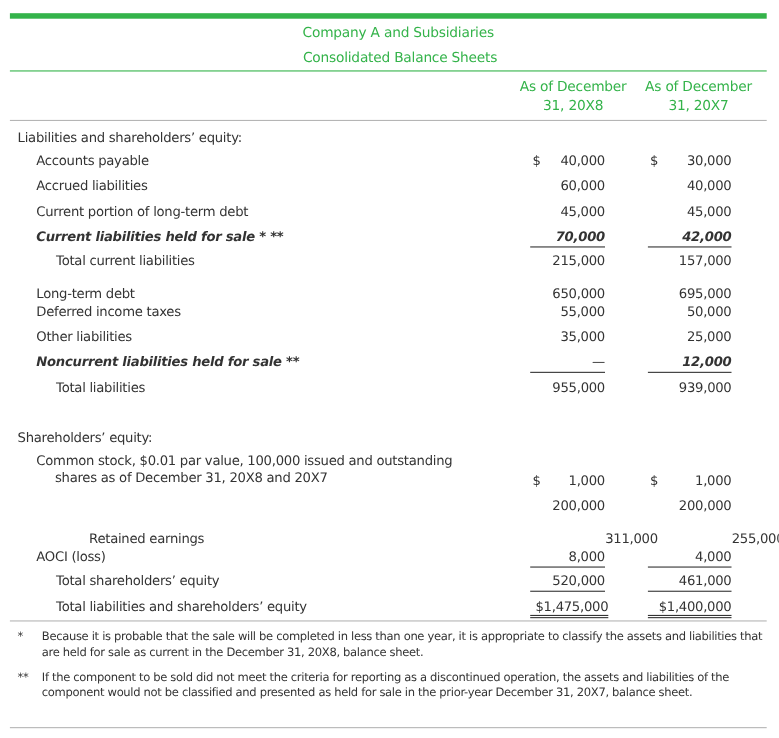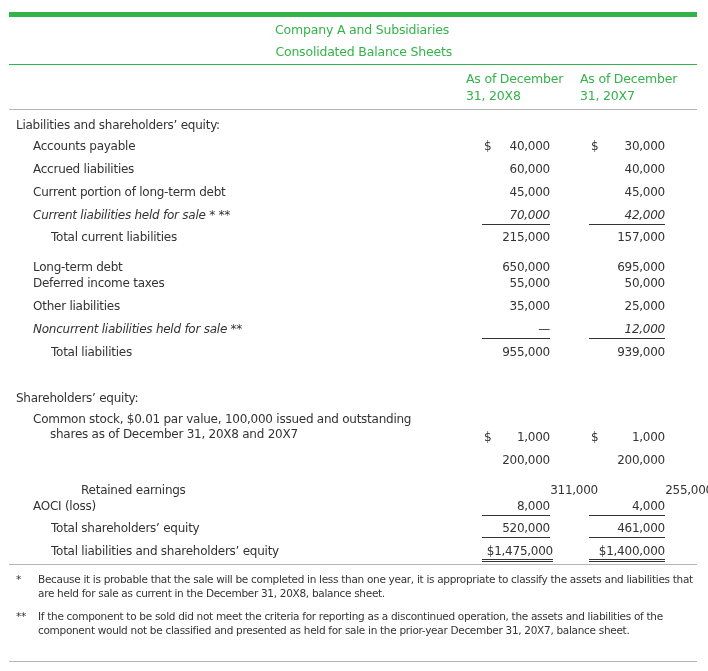--- a/index.html
+++ b/index.html
@@ -8,35 +8,35 @@
 
     .top-bar { position: absolute; left: 9px; top: 12px; width: 688px; height: 5px; background: #34b34a; }
 
     .title { position: absolute; left: 9px; width: 450px; text-align: right; color: #34b34a; font-weight: normal; font-size: 12.5px; letter-spacing: -0.2px; }
     .title.t1 { top: 22px; }
     .title.t2 { top: 44px; }
     .title span { display: inline-block; width: 440px; text-align: center; padding-left: 0; }
 
     .rule-green { position: absolute; left: 9px; top: 64px; width: 688px; height: 1px; background: #34b34a; }
 
-    .col-head { position: absolute; top: 70px; color: #34b34a; font-size: 12.5px; line-height: 17px; text-align: left; letter-spacing: -0.2px; }
+    .col-head { position: absolute; top: 70px; color: #34b34a; font-size: 12.5px; line-height: 17px; text-align: center; letter-spacing: -0.2px; }
     .col-head.c1 { left: 466px; width: 110px; }
     .col-head.c2 { left: 580px; width: 110px; }
 
     .rule-gray { position: absolute; left: 9px; width: 688px; height: 1px; background: #b5b5b5; }
     .rule-gray.r1 { top: 109px; }
     .rule-gray.r2 { top: 564px; }
     .rule-gray.r3 { top: 661px; }
 
     .row { position: absolute; left: 0; width: 708px; height: 20px; font-size: 12px; line-height: 20px; letter-spacing: -0.25px; }
     .lbl { position: absolute; white-space: nowrap; }
     .lbl.i0 { left: 16px; }
     .lbl.i1 { left: 33px; }
     .lbl.i2 { left: 51px; }
-    .italic { font-style: italic; }
+    .italic { font-style: italic; font-weight: bold; }
 
     .val { position: absolute; top: 0; height: 20px; text-align: right; white-space: nowrap; }
     .val.a { left: 482px; width: 68px; }
     .val.b { left: 587px; width: 78px; }
     .dollar { position: absolute; top: 0; }
     .dollar.a { left: 484px; }
     .dollar.b { left: 591px; }
     .ul-a { position: absolute; left: 482px; width: 68px; height: 1px; background: #333; }
     .ul-b { position: absolute; left: 589px; width: 76px; height: 1px; background: #333; }
 

